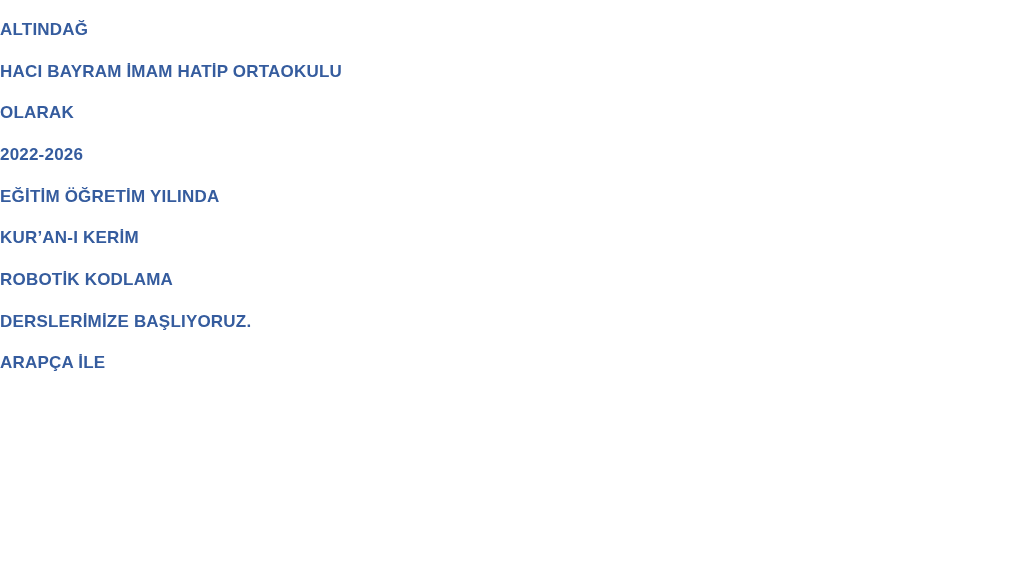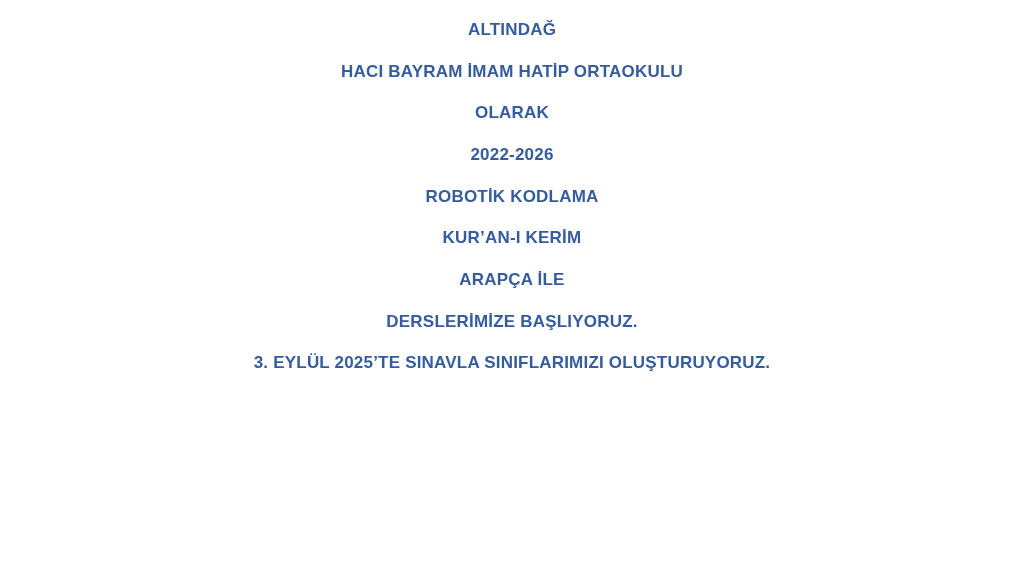--- a/index.html
+++ b/index.html
@@ -18,39 +18,38 @@
     position: relative;
     width: 1024px;
     height: 577px;
     background: var(--bg-color);
   }
   .text-block {
     position: absolute;
     left: 0;
     right: 0;
     top: 9px;
-    text-align: center;
   }
   .text-line {
     line-height: 41.65px;
     font-size: 17px;
     font-weight: 700;
     color: var(--text-color);
     letter-spacing: 0.2px;
     white-space: nowrap;
   }
 </style>
 </head>
 <body>
 
 <div class="slide">
   <div class="text-block">
     <div class="text-line">ALTINDAĞ</div>
     <div class="text-line">HACI BAYRAM İMAM HATİP ORTAOKULU</div>
     <div class="text-line">OLARAK</div>
     <div class="text-line">2022-2026</div>
+    <div class="text-line">EĞİTİM ÖĞRETİM YILINDA</div>
+    <div class="text-line">KUR’AN-I KERİM</div>
     <div class="text-line">ROBOTİK KODLAMA</div>
-    <div class="text-line">KUR’AN-I KERİM</div>
+    <div class="text-line">DERSLERİMİZE BAŞLIYORUZ.</div>
     <div class="text-line">ARAPÇA İLE</div>
-    <div class="text-line">DERSLERİMİZE BAŞLIYORUZ.</div>
-    <div class="text-line">3. EYLÜL 2025’TE SINAVLA SINIFLARIMIZI OLUŞTURUYORUZ.</div>
   </div>
 </div>
 
 </body></html>

